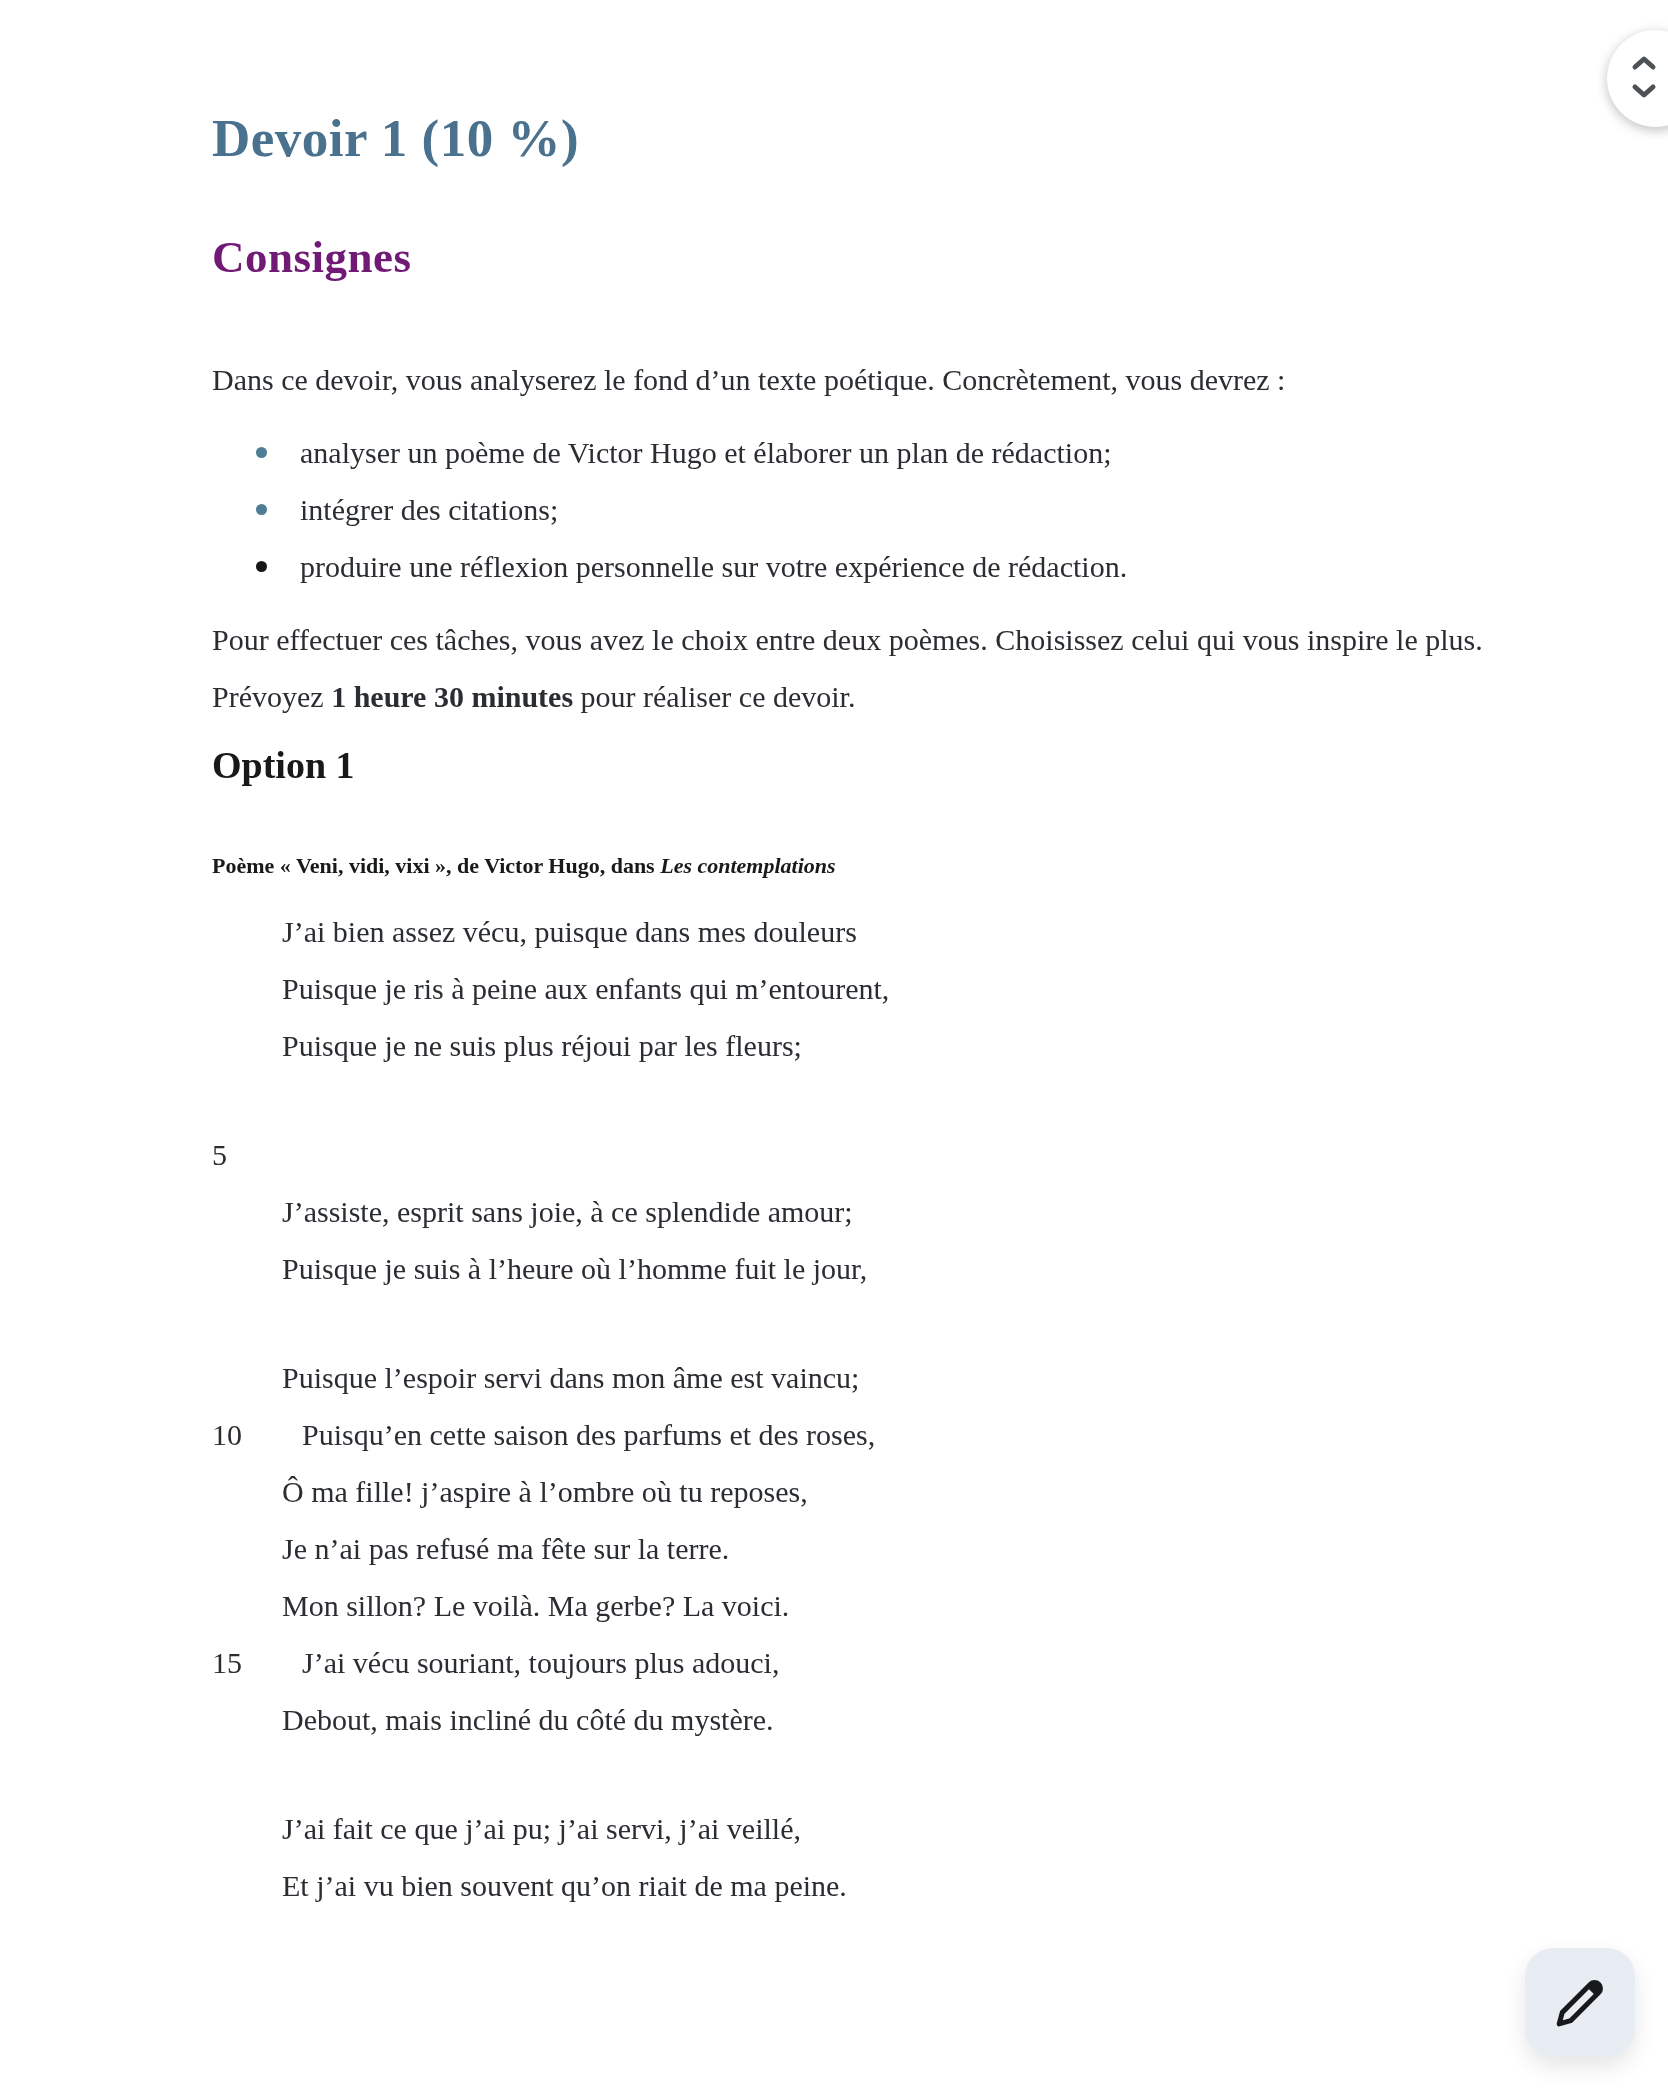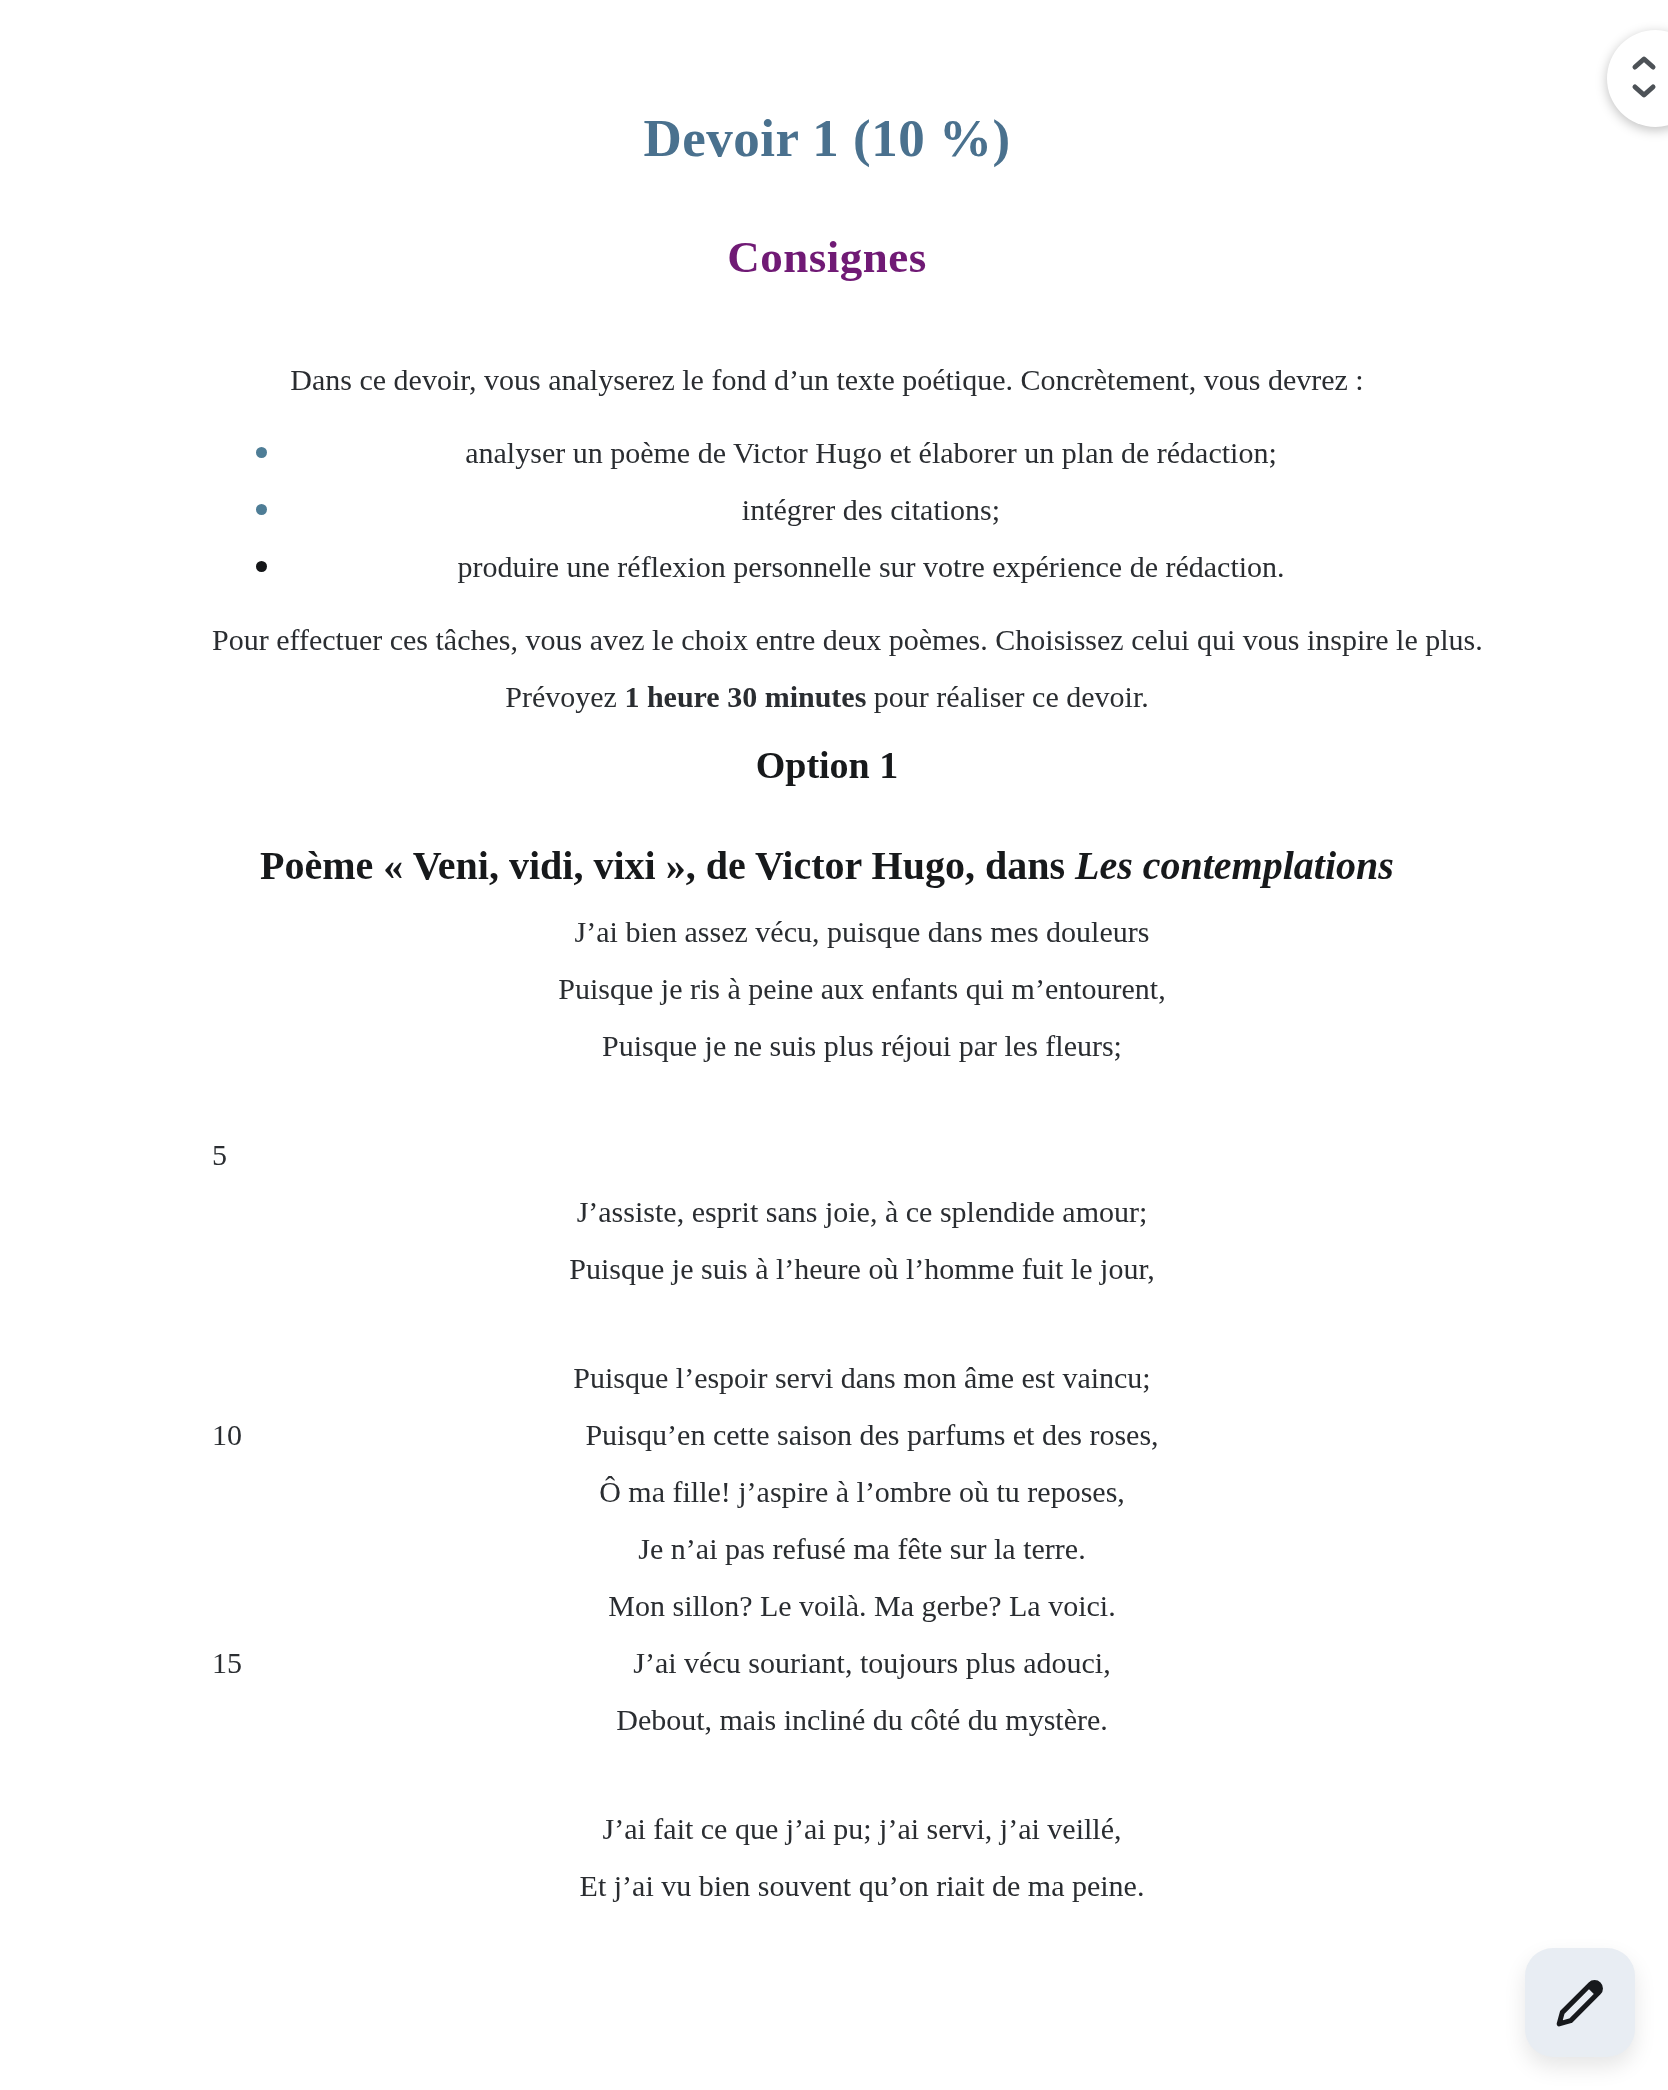--- a/index.html
+++ b/index.html
@@ -1,21 +1,21 @@
 <!DOCTYPE html>
 <html><head>
 <meta charset="utf-8">
 <style>
   html,body{margin:0;padding:0;}
   body{
     width:1668px;height:2090px;background:#ffffff;
     font-family:"Liberation Serif","DejaVu Serif",serif;
     color:#2a2d31;
   }
-  .page{position:relative;width:1668px;height:2090px;overflow:hidden;background:#ffffff;text-align:center;}
+  .page{position:relative;width:1668px;height:2090px;overflow:hidden;background:#ffffff;}
   .content{position:absolute;left:212px;top:0;width:1230px;}
 
   h1.doc-title{
     margin:108px 0 0 0;font-size:53px;line-height:1.15;font-weight:700;
     color:#4a718e;letter-spacing:0.5px;
   }
   h2.section-heading{
     margin:62px 0 0 0;font-size:45px;line-height:52px;font-weight:700;
     color:#701a75;letter-spacing:0.5px;
   }
@@ -35,21 +35,21 @@
   }
   ul.task-list li:last-child::before{background:#141618;}
   p.closing{margin:16px 0 0 0;font-size:30px;line-height:57px;}
   p.closing .line{display:block;white-space:nowrap;}
   p.closing b{font-weight:700;}
 
   h3.option-heading{
     margin:18px 0 0 0;font-size:38px;line-height:44px;font-weight:700;color:#17191b;
   }
   p.poem-caption{
-    margin:58px 0 0 0;font-size:40px;line-height:42px;font-weight:700;
+    margin:58px 0 0 0;font-size:22px;line-height:42px;font-weight:700;
     color:#17191b;white-space:nowrap;
   }
   p.poem-caption .work{font-style:italic;}
 
   .poem{margin-top:16px;}
   .stanza-gap{margin-top:52px;}
   .poem-line{
     position:relative;padding-left:70px;height:57px;line-height:57px;
     font-size:30px;white-space:nowrap;
   }

